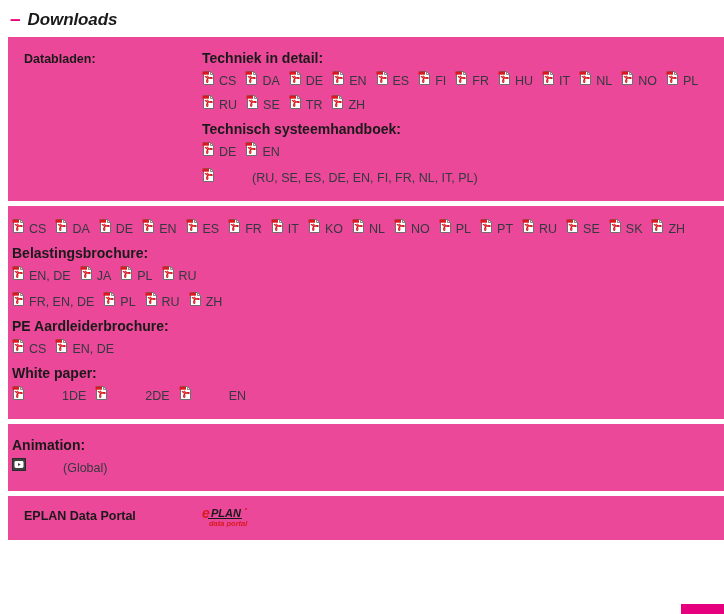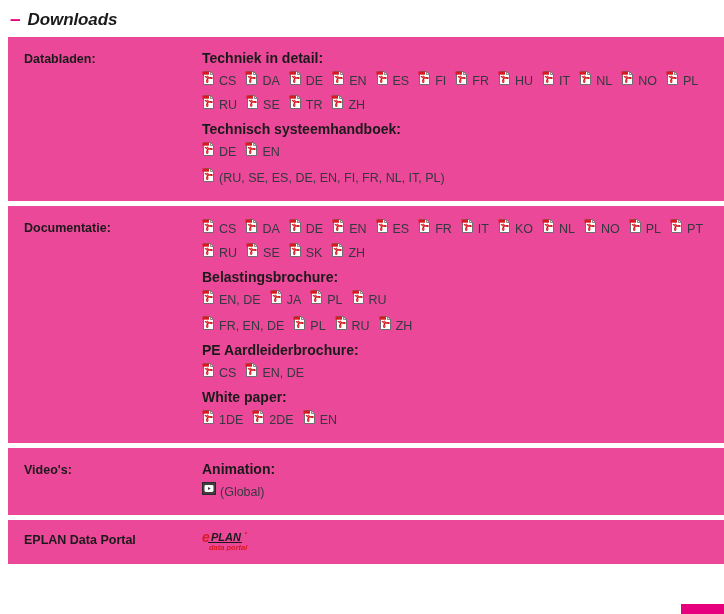--- a/index.html
+++ b/index.html
@@ -97,21 +97,21 @@
     text-decoration: none;
     cursor: pointer;
     white-space: nowrap;
   }
   .link-item:last-child { margin-right: 0; }
   .link-label {
     font-size: 12.5px;
     color: #33393f;
     margin-left: 4px;
   }
-  .group:last-child .links .link-item { margin-bottom: 0; }
+  .group:last-child .links .link-item { margin-bottom: 0; gap: 33px; }
 
   
   .pdf-icon {
     display: inline-block;
     width: 13px;
     height: 14px;
     flex: 0 0 13px;
     position: relative;
     vertical-align: middle;
   }
@@ -382,21 +382,20 @@
                     <path d="M3.2 5.6 c1.6 0 2.3 1.4 2.6 3.2 c0.25 1.5 0.1 2.6 -0.5 2.7 c-0.7 0.1 -0.9 -1.5 -0.5 -2.6 c0.55 -1.5 1.9 -2.3 3.6 -2.45 c1.2 -0.1 1.9 0.2 1.9 0.6 c0 0.45 -0.85 0.5 -1.75 0.2 c-1.4 -0.45 -2.6 -1.3 -3.3 -2.2" fill="none" stroke="#d81920" stroke-width="1.05" stroke-linecap="round"></path>
                   </svg>
                 </span>
                 <span class="link-label">(RU, SE, ES, DE, EN, FI, FR, NL, IT, PL)</span>
               </a>
             </div>
           </div>
         </div>
       </div>
       <div class="dl-row">
-        <div class="dl-label">Documentatie:</div>
         <div class="dl-value">
           <div class="group">
             <div class="links">
               <a class="link-item">
                 <span class="pdf-icon">
                   <svg width="13" height="14" viewBox="0 0 13 14" xmlns="http://www.w3.org/2000/svg">
                     <path d="M1.5 0.5 H8.5 L11.5 3.5 V13.5 H1.5 Z" fill="#ffffff" stroke="#6f6f6f" stroke-width="1"></path>
                     <path d="M8.5 0.5 L11.5 3.5 H8.5 Z" fill="#e9e9e9" stroke="#6f6f6f" stroke-width="0.8"></path>
                     <rect x="0.5" y="0.5" width="6.5" height="3.2" fill="#d81920"></rect>
                     <path d="M3.2 5.6 c1.6 0 2.3 1.4 2.6 3.2 c0.25 1.5 0.1 2.6 -0.5 2.7 c-0.7 0.1 -0.9 -1.5 -0.5 -2.6 c0.55 -1.5 1.9 -2.3 3.6 -2.45 c1.2 -0.1 1.9 0.2 1.9 0.6 c0 0.45 -0.85 0.5 -1.75 0.2 c-1.4 -0.45 -2.6 -1.3 -3.3 -2.2" fill="none" stroke="#d81920" stroke-width="1.05" stroke-linecap="round"></path>
@@ -729,21 +728,20 @@
                     <path d="M3.2 5.6 c1.6 0 2.3 1.4 2.6 3.2 c0.25 1.5 0.1 2.6 -0.5 2.7 c-0.7 0.1 -0.9 -1.5 -0.5 -2.6 c0.55 -1.5 1.9 -2.3 3.6 -2.45 c1.2 -0.1 1.9 0.2 1.9 0.6 c0 0.45 -0.85 0.5 -1.75 0.2 c-1.4 -0.45 -2.6 -1.3 -3.3 -2.2" fill="none" stroke="#d81920" stroke-width="1.05" stroke-linecap="round"></path>
                   </svg>
                 </span>
                 <span class="link-label">EN</span>
               </a>
             </div>
           </div>
         </div>
       </div>
       <div class="dl-row">
-        <div class="dl-label">Video's:</div>
         <div class="dl-value">
           <div class="group">
             <div class="group-title">Animation:</div>
             <div class="links">
               <a class="link-item">
                 <span class="video-icon">
                   <svg width="14" height="13" viewBox="0 0 14 13" xmlns="http://www.w3.org/2000/svg">
                     <rect x="0.5" y="0.5" width="13" height="12" fill="#3f3f3f" stroke="#2a2a2a"></rect>
                     <rect x="2.5" y="3" width="9" height="7" rx="1.4" fill="#ffffff"></rect>
                     <path d="M6 4.9 L8.7 6.5 L6 8.1 Z" fill="#3f3f3f"></path>

